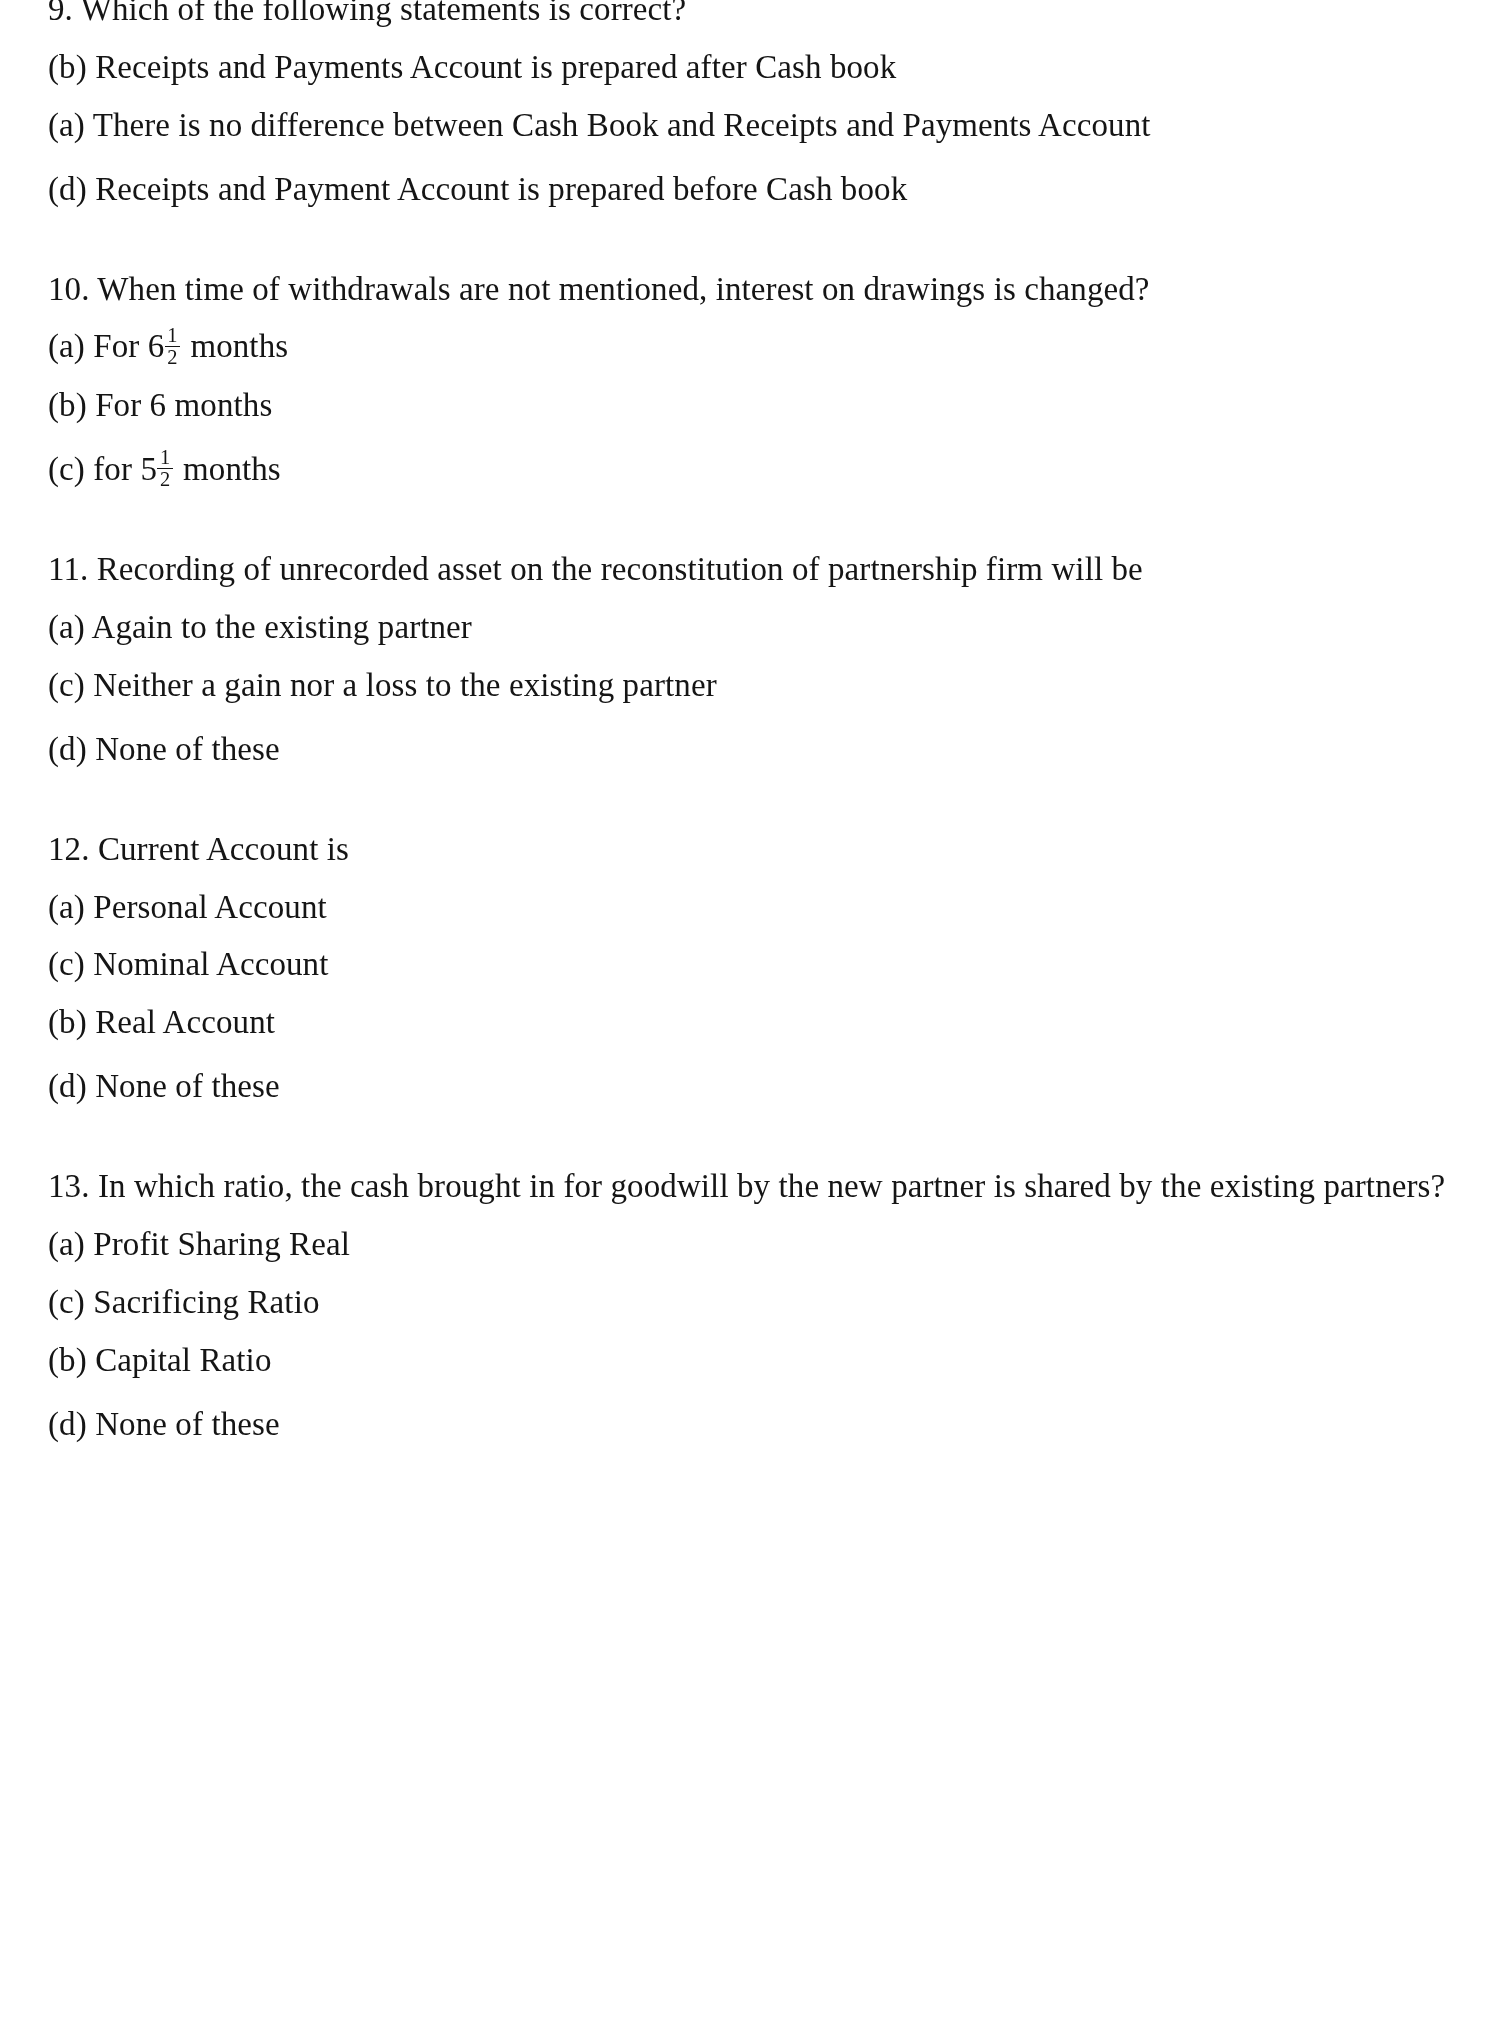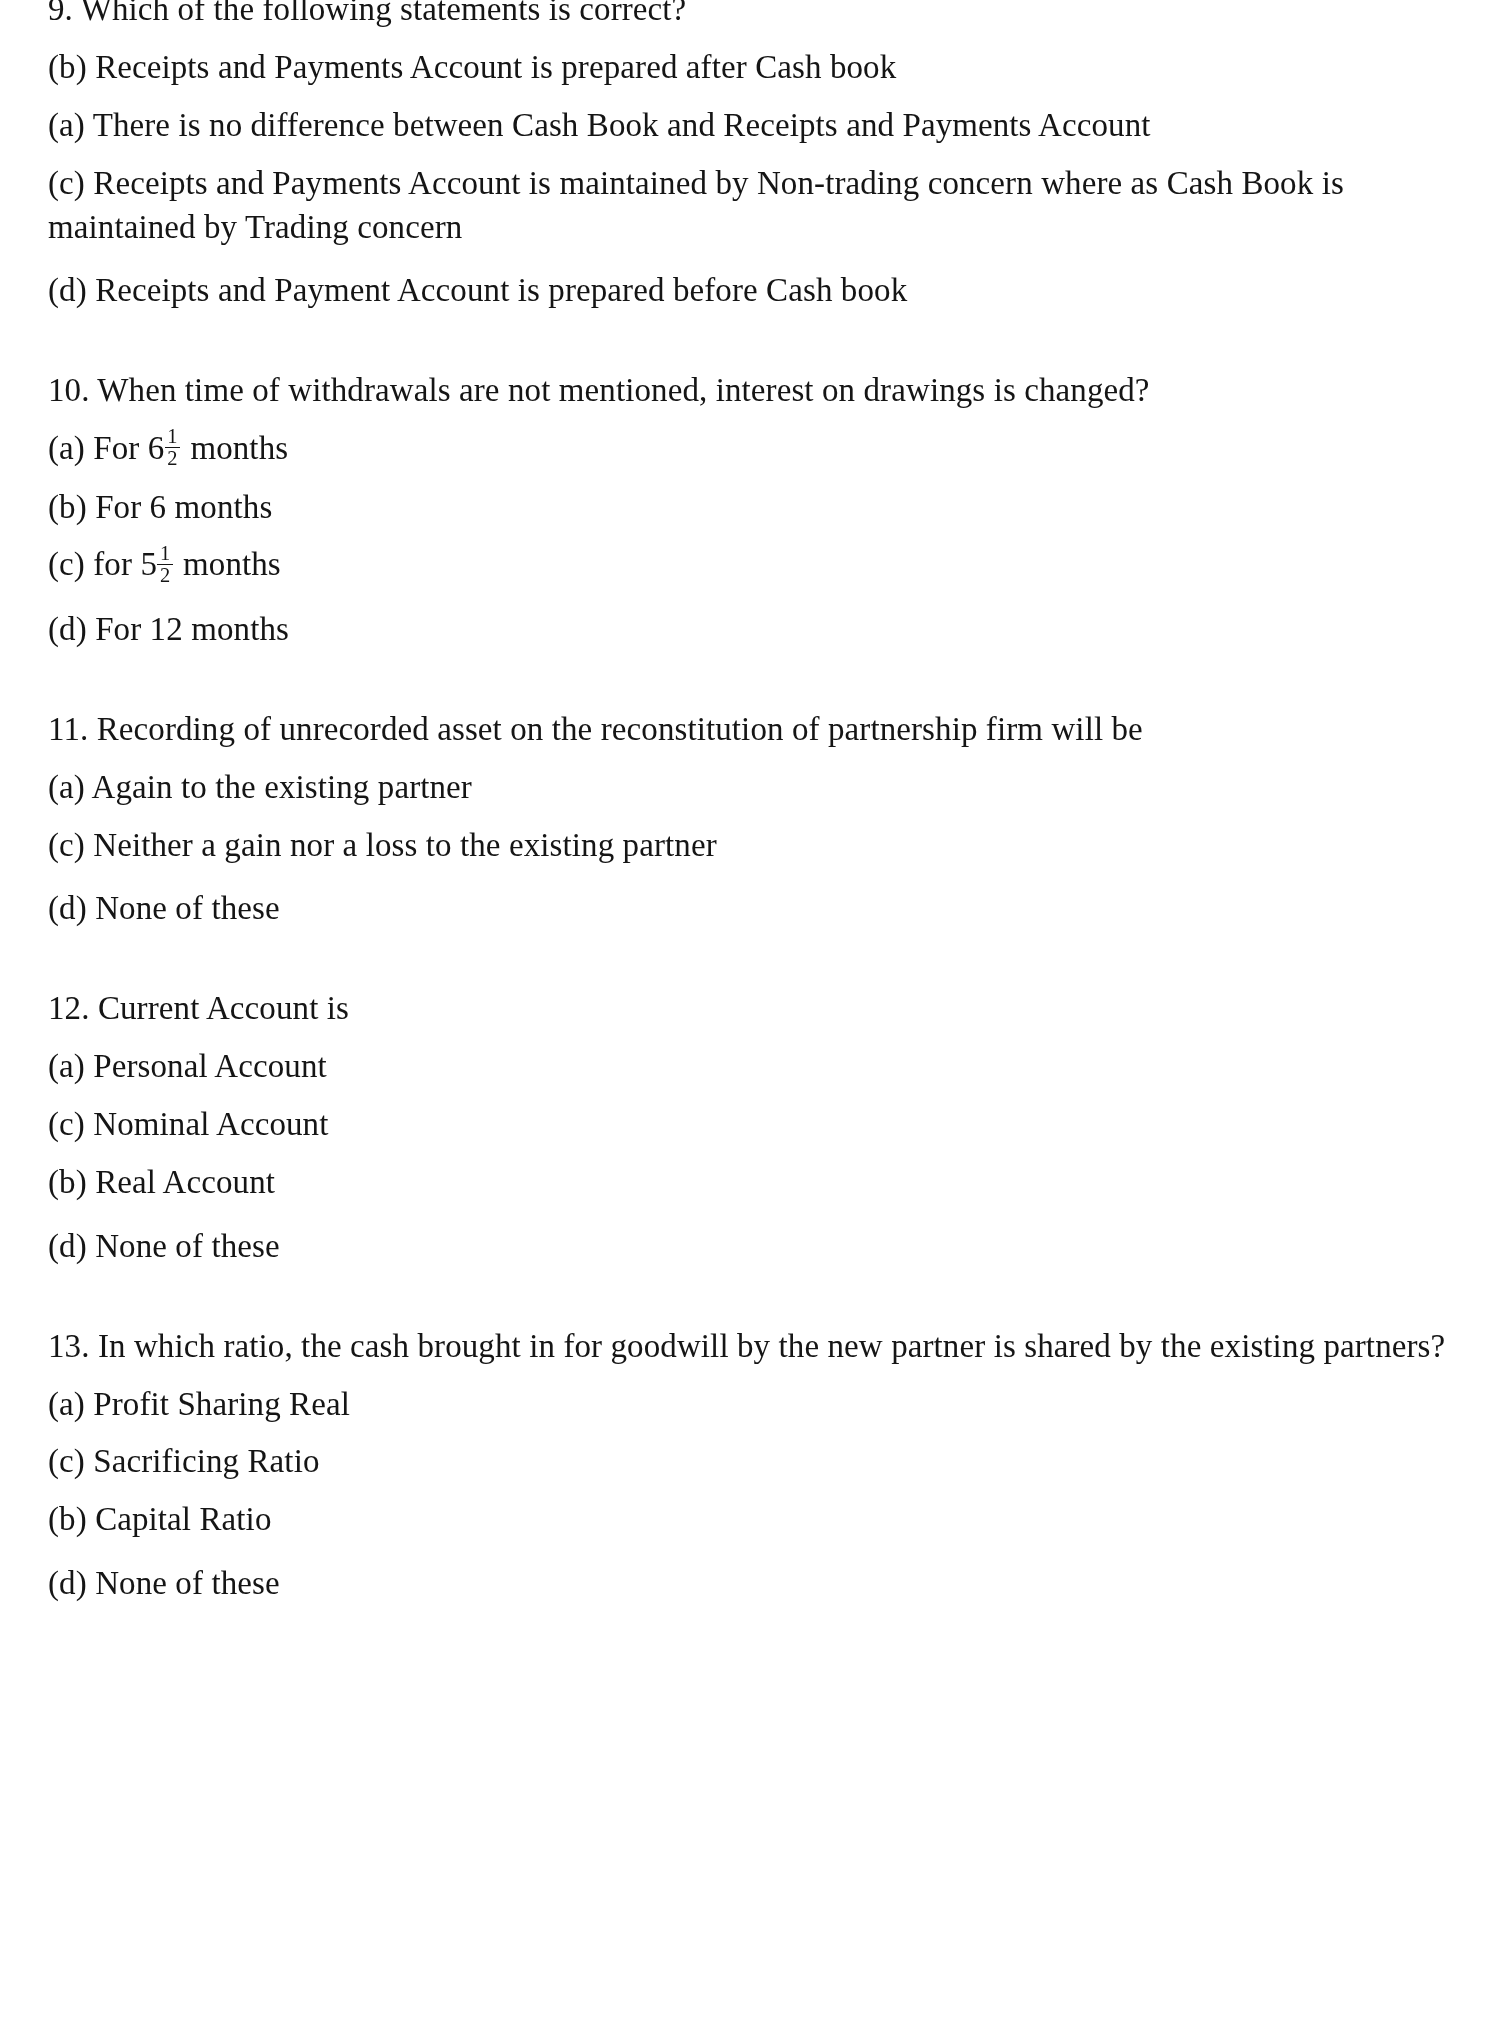--- a/index.html
+++ b/index.html
@@ -97,34 +97,32 @@
 <body>
 
 <div class="page">
   <div class="clip-shadow"></div>
   <div class="content">
 
     <div class="qblock">
       <p class="stem">9. Which of the following statements is correct?</p>
       <p class="option">(b) Receipts and Payments Account is prepared after Cash book</p>
       <p class="option">(a) There is no difference between Cash Book and Receipts and Payments Account</p>
-      <p class="option">(c) Receipts and Payments Account is maintained by Non-trading concern where as Cash Book is maintained by Trading concern</p>
       <p class="option">(d) Receipts and Payment Account is prepared before Cash book</p>
     </div>
 
     <div class="qblock">
       <p class="stem">10. When time of withdrawals are not mentioned, interest on drawings is changed?</p>
       <p class="option">
         <span class="mixed"><span>(a) For 6</span><span class="frac"><span class="num">1</span><span class="den">2</span></span><span> months</span></span>
       </p>
       <p class="option">(b) For 6 months</p>
       <p class="option">
         <span class="mixed"><span>(c) for 5</span><span class="frac"><span class="num">1</span><span class="den">2</span></span><span> months</span></span>
       </p>
-      <p class="option">(d) For 12 months</p>
     </div>
 
     <div class="qblock">
       <p class="stem">11. Recording of unrecorded asset on the reconstitution of partnership firm will be</p>
       <p class="option">(a) Again to the existing partner</p>
       <p class="option">(c) Neither a gain nor a loss to the existing partner</p>
       <p class="option">(d) None of these</p>
     </div>
 
     <div class="qblock">

